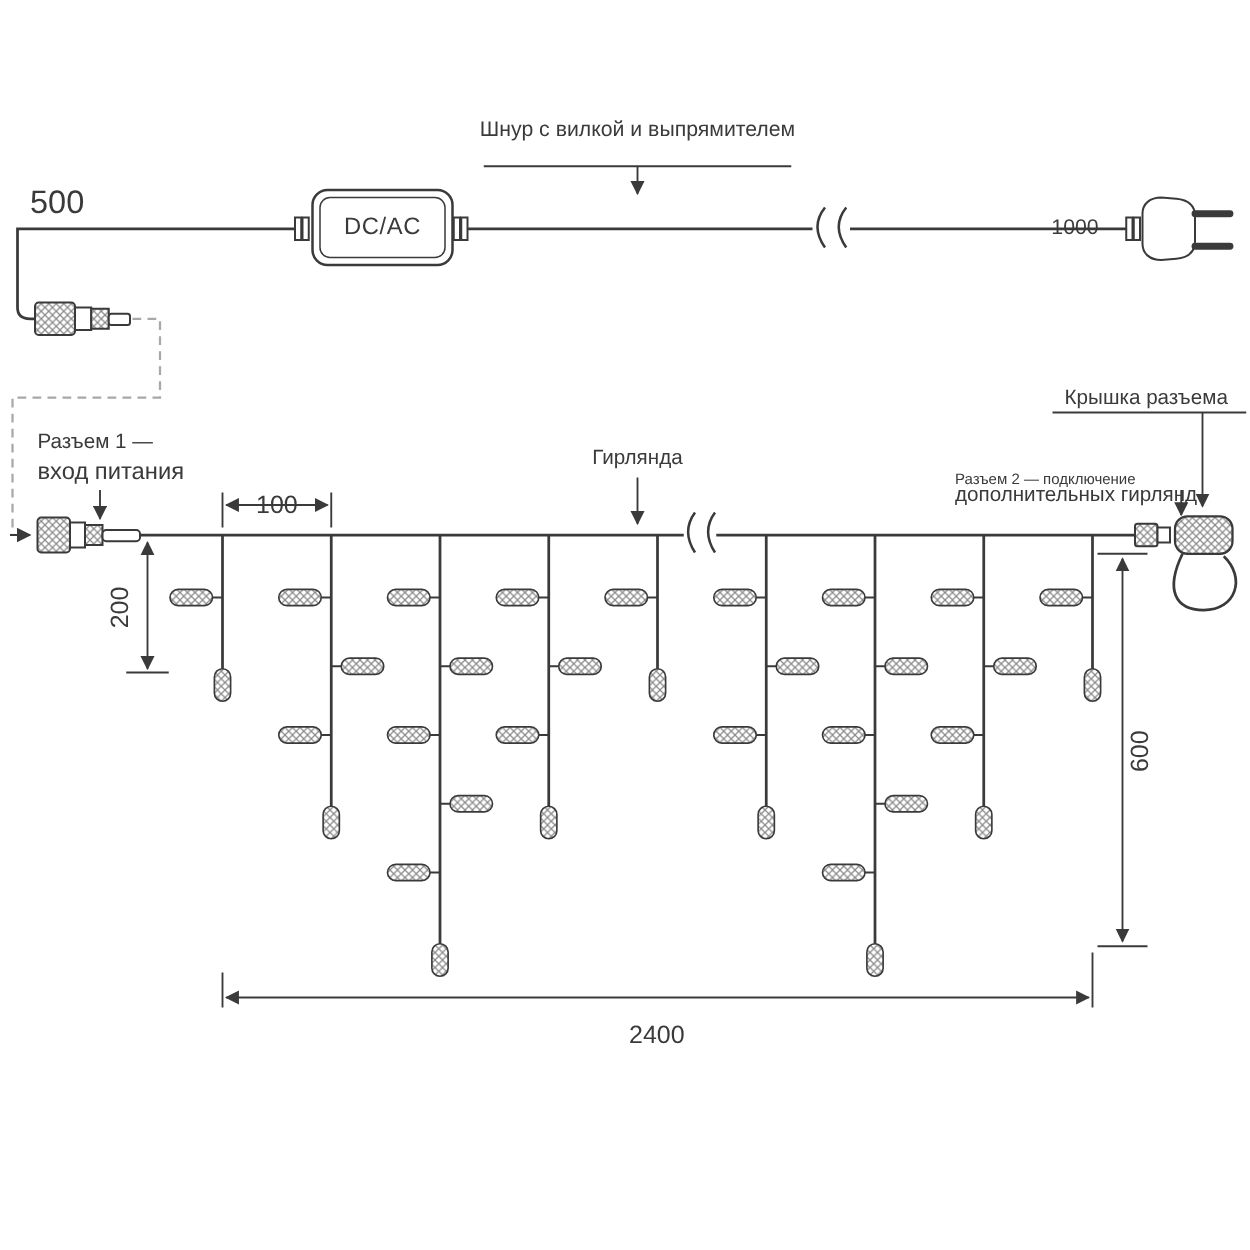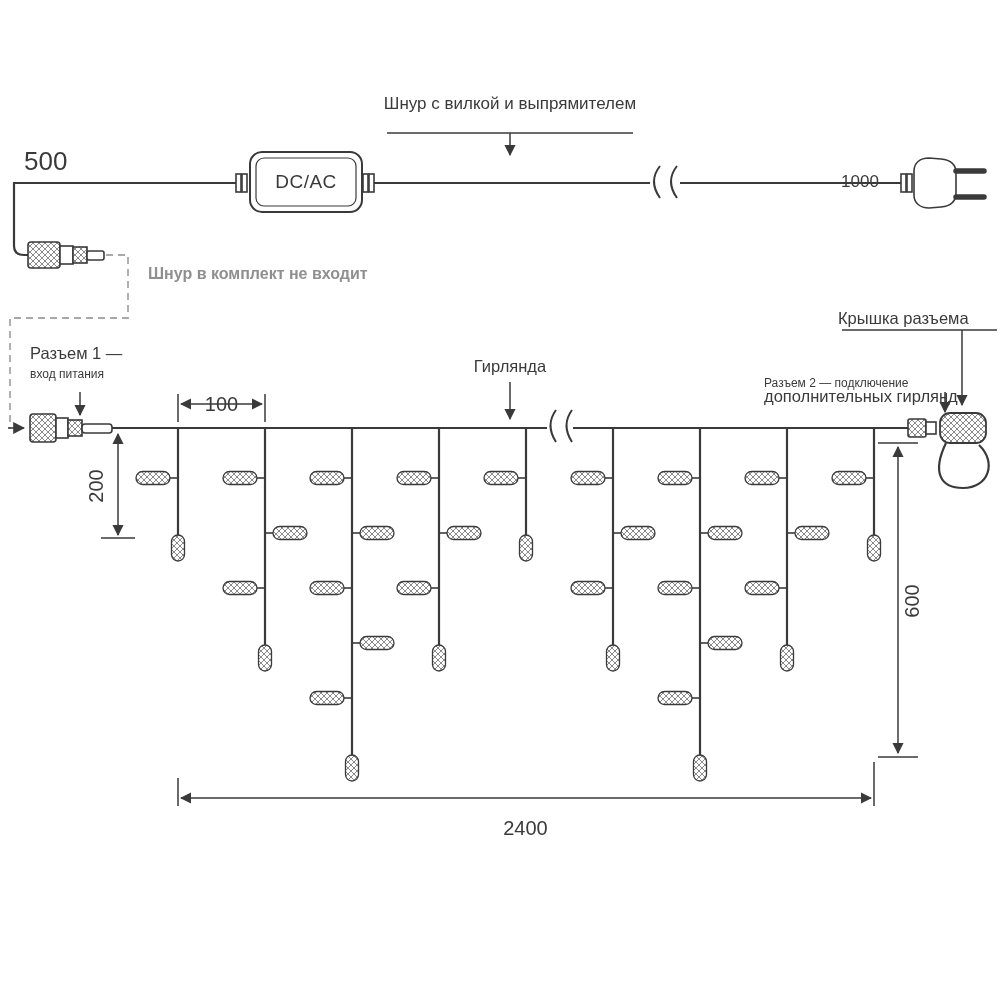--- a/index.html
+++ b/index.html
@@ -1,21 +1,21 @@
 <!DOCTYPE html>
 <html><head>
 <meta charset="utf-8">
 <style>
   html,body{margin:0;padding:0;background:#fff;}
   .stage{position:relative;width:1000px;height:1000px;background:#fff;
          font-family:"Liberation Sans",sans-serif;color:#3a3a3a;overflow:hidden;}
   .stage svg{position:absolute;left:0;top:0;}
   .lbl{position:absolute;white-space:nowrap;line-height:1.2;}
   .center{text-align:center;}
-  .right{text-align:left;}
+  .right{text-align:center;}
   .muted{color:#8f8f8f;font-weight:bold;}
   .rot{transform:rotate(-90deg);transform-origin:center center;}
   
   .w{stroke:#3a3a3a;stroke-width:2.2;fill:none;}
   .w2{stroke:#3a3a3a;stroke-width:1.6;fill:none;}
   .lamp{fill:url(#hatch);stroke:#3a3a3a;stroke-width:1.3;}
   .hfill{fill:url(#hatch);stroke:#3a3a3a;stroke-width:1.6;}
   .wfill{fill:#fff;stroke:#3a3a3a;stroke-width:1.6;}
   .dim{stroke:#3a3a3a;stroke-width:1.5;fill:none;}
   .dash{stroke:#a8a8a8;stroke-width:1.8;stroke-dasharray:7 5;fill:none;}
@@ -197,24 +197,23 @@
     <line class="dim" x1="842" y1="330" x2="997" y2="330"></line>
     <line class="dim" x1="962" y1="330" x2="962" y2="405" marker-end="url(#arr)"></line>
   </g>
 </svg>
 
 <div class="lbl center" style="left:310px;top:94px;width:400px;font-size:17px;text-align:center;">Шнур с вилкой и выпрямителем</div>
 <div class="lbl" style="left:24px;top:146px;font-size:26px;">500</div>
 <div class="lbl center" style="left:824px;top:146px;width:72px;font-size:17px;margin-top:26px;">1000</div>
 <div class="lbl center" style="left:250px;top:171px;width:112px;font-size:19px;letter-spacing:.5px;">DC/AC</div>
 
-<div class="lbl muted" style="left:148px;top:264px;font-size:16px;">Шнур в комплект не входит</div>
 
 <div class="lbl" style="left:30px;top:344px;font-size:16.5px;">Разъем 1 —</div>
-<div class="lbl" style="left:30px;top:367px;font-size:12px;text-align:right;">вход питания</div>
+<div class="lbl" style="left:30px;top:367px;font-size:19px;text-align:right;">вход питания</div>
 
 <div class="lbl center" style="left:440px;top:357px;width:140px;font-size:16.5px;">Гирлянда</div>
 
 <div class="lbl" style="left:764px;top:344px;font-size:12px;margin-top:32px;">Разъем 2 — подключение</div>
 <div class="lbl" style="left:764px;top:367px;font-size:16.5px;margin-top:20px;">дополнительных гирлянд</div>
 
 <div class="lbl right" style="left:838px;top:309px;width:158px;font-size:16.5px;">Крышка разъема</div>
 
 <div class="lbl center" style="left:186px;top:392px;width:71px;font-size:20px;">100</div>
 <div class="lbl center rot" style="left:66px;top:474px;width:60px;font-size:20px;">200</div>

